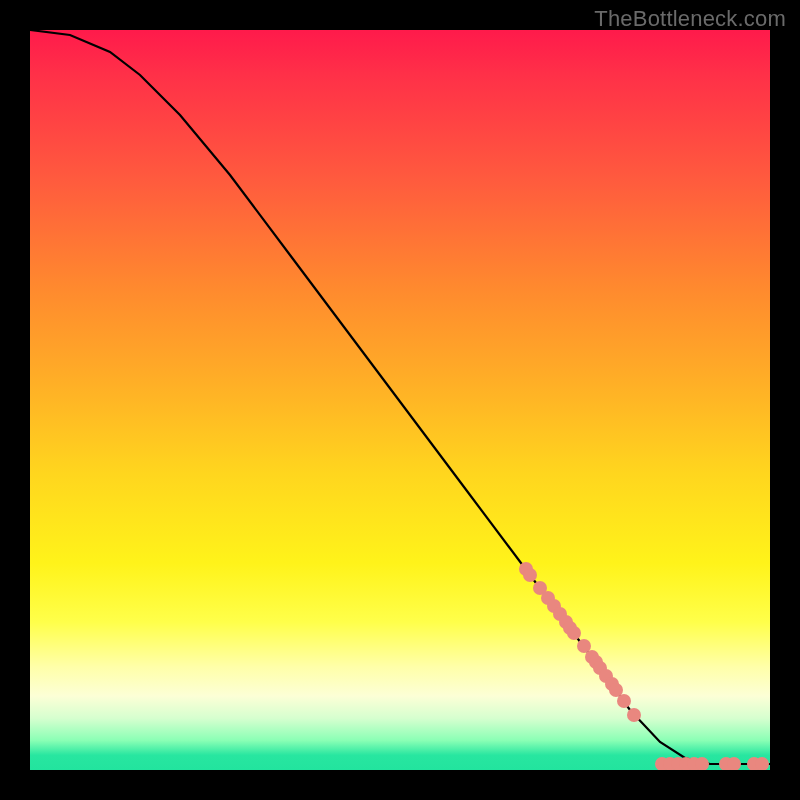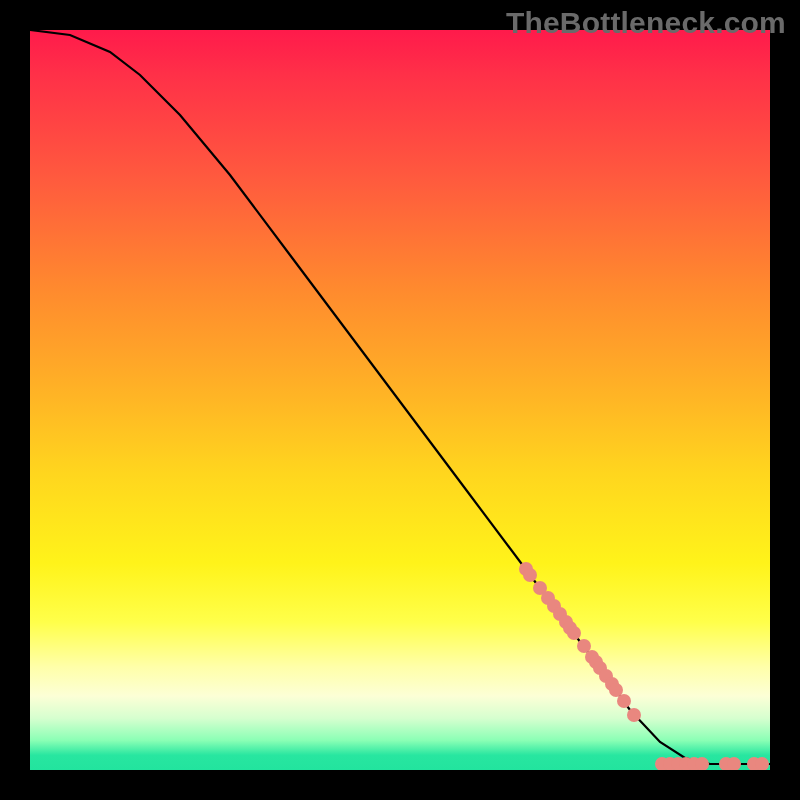--- a/index.html
+++ b/index.html
@@ -15,22 +15,22 @@
     position: relative;
     width: 800px;
     height: 800px;
     background: #000;
   }
   .watermark {
     position: absolute;
     top: 6px;
     right: 14px;
     color: #6a6a6a;
-    font-size: 30px;
-    font-weight: 700;
+    font-size: 22px;
+    font-weight: 400;
     letter-spacing: 0.2px;
     z-index: 10;
   }
   .plot-area {
     position: absolute;
     left: 30px;
     top: 30px;
     width: 740px;
     height: 740px;
   }

